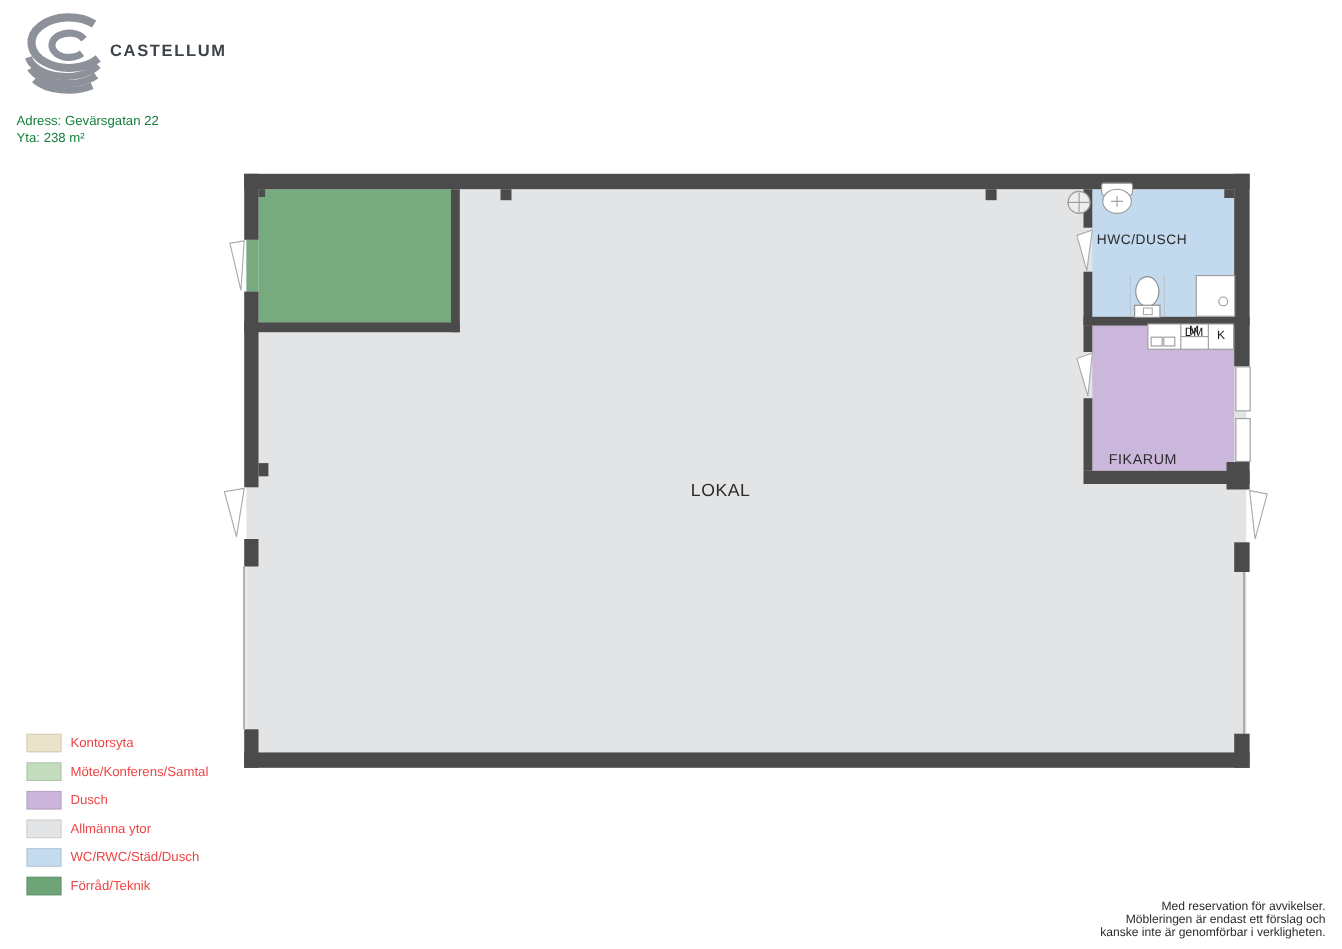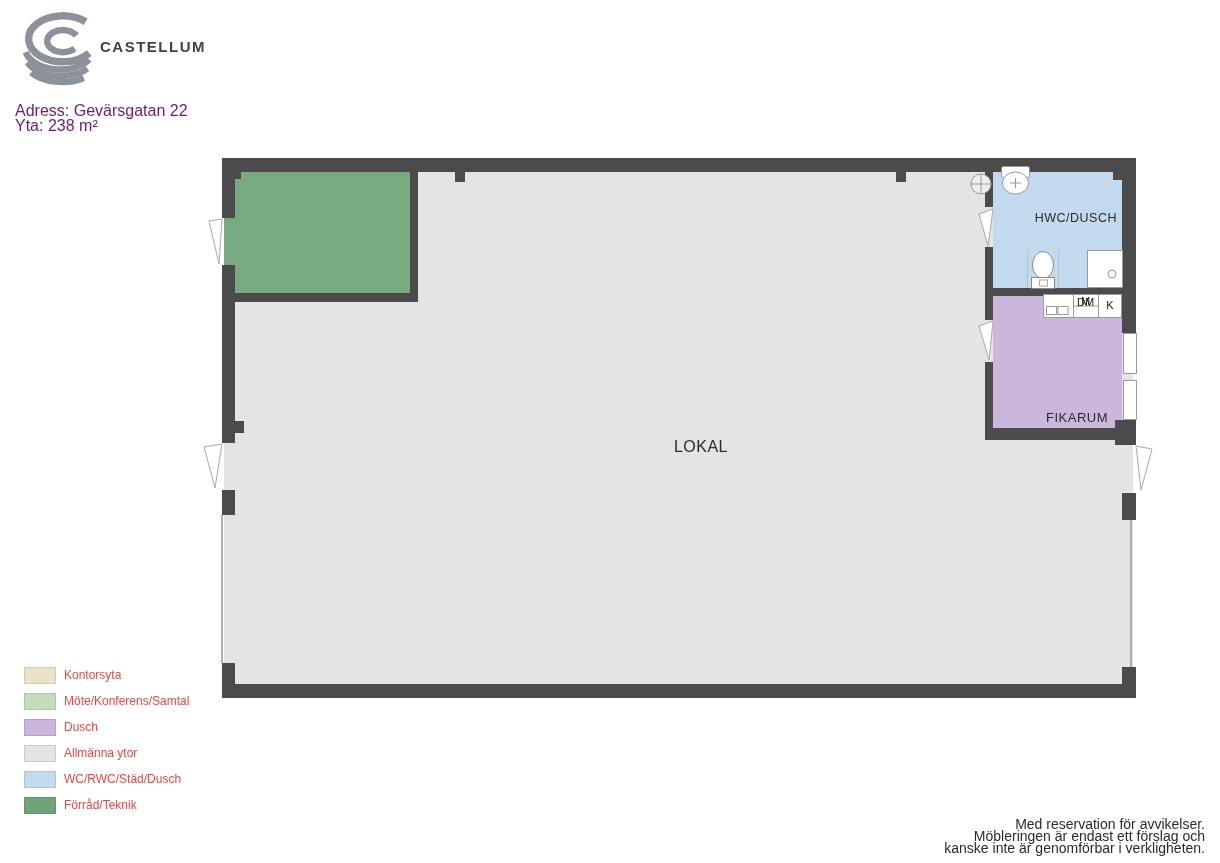--- a/index.html
+++ b/index.html
@@ -1,32 +1,32 @@
 <!DOCTYPE html>
 <html style="--wall: #4b4b4b; --floor: #e3e4e6; --forrad: #78aa80; --wc: #c3daee; --pentry: #ccb7dc; --text-dark: #3e434a;"><head>
 <meta charset="utf-8">
 <style>
   html,body{margin:0;padding:0;background:#fff;width:1220px;height:863px;
     font-family:"Liberation Sans", sans-serif; color:#222; position:relative; overflow:hidden;}
   
   .brand-text{position:absolute;left:100px;top:38px;font-size:15px;font-weight:bold;
     letter-spacing:1.5px;color:var(--text-dark);}
-  .addr{position:absolute;left:15px;top:103px;font-size:16px;line-height:15px;color:#701a75;}
+  .addr{position:absolute;left:15px;top:103px;font-size:12px;line-height:15px;color:#15803d;}
   
   .w{position:absolute;background:var(--wall);}
   .room{position:absolute;}
-  .room-label{position:absolute;font-size:13px;color:#2b2b2b;text-align:right;letter-spacing:.5px;}
+  .room-label{position:absolute;font-size:13px;color:#2b2b2b;text-align:left;letter-spacing:.5px;}
   .glass{position:absolute;background:#adadad;}
   .appl-label{position:absolute;font-size:11px;color:#1a1a1a;text-align:center;}
   
   .legend-row{position:absolute;left:24px;height:17px;}
   .legend-swatch{position:absolute;left:0;top:0;width:32px;height:17px;border:1px solid rgba(0,0,0,0.10);box-sizing:border-box;}
   .legend-label{position:absolute;left:40px;top:1px;font-size:12px;white-space:nowrap;color:#ef4444;}
   
-  .disclaimer{position:absolute;right:15px;top:818px;font-size:14px;line-height:12px;
+  .disclaimer{position:absolute;right:15px;top:818px;font-size:11px;line-height:12px;
     text-align:right;color:#2a2a2a;}
   svg{position:absolute;left:0;top:0;pointer-events:none;}
 </style>
 </head>
 <body>
 
 <div>
   <svg width="92" height="92" viewBox="0 0 100 100" style="left:12px;top:8px;">
     <g fill="none" stroke="#8d919a" stroke-linecap="butt">
       <path d="M 80,15 A 37,25 0 1 0 84,49" stroke-width="8"></path>

